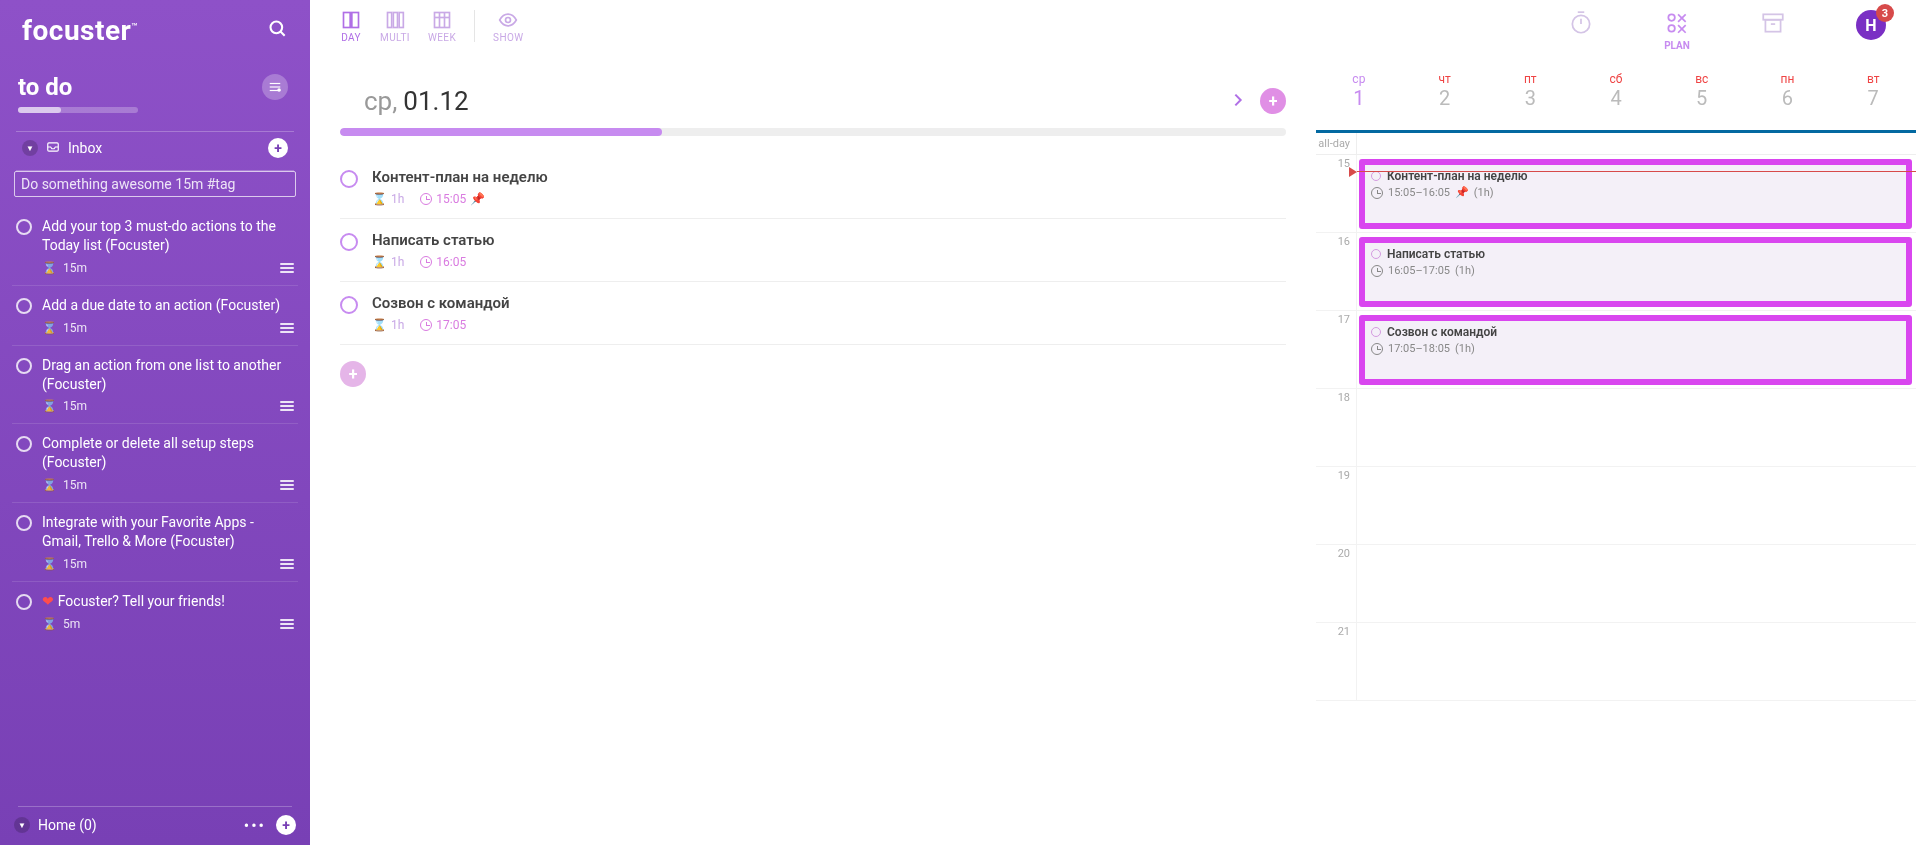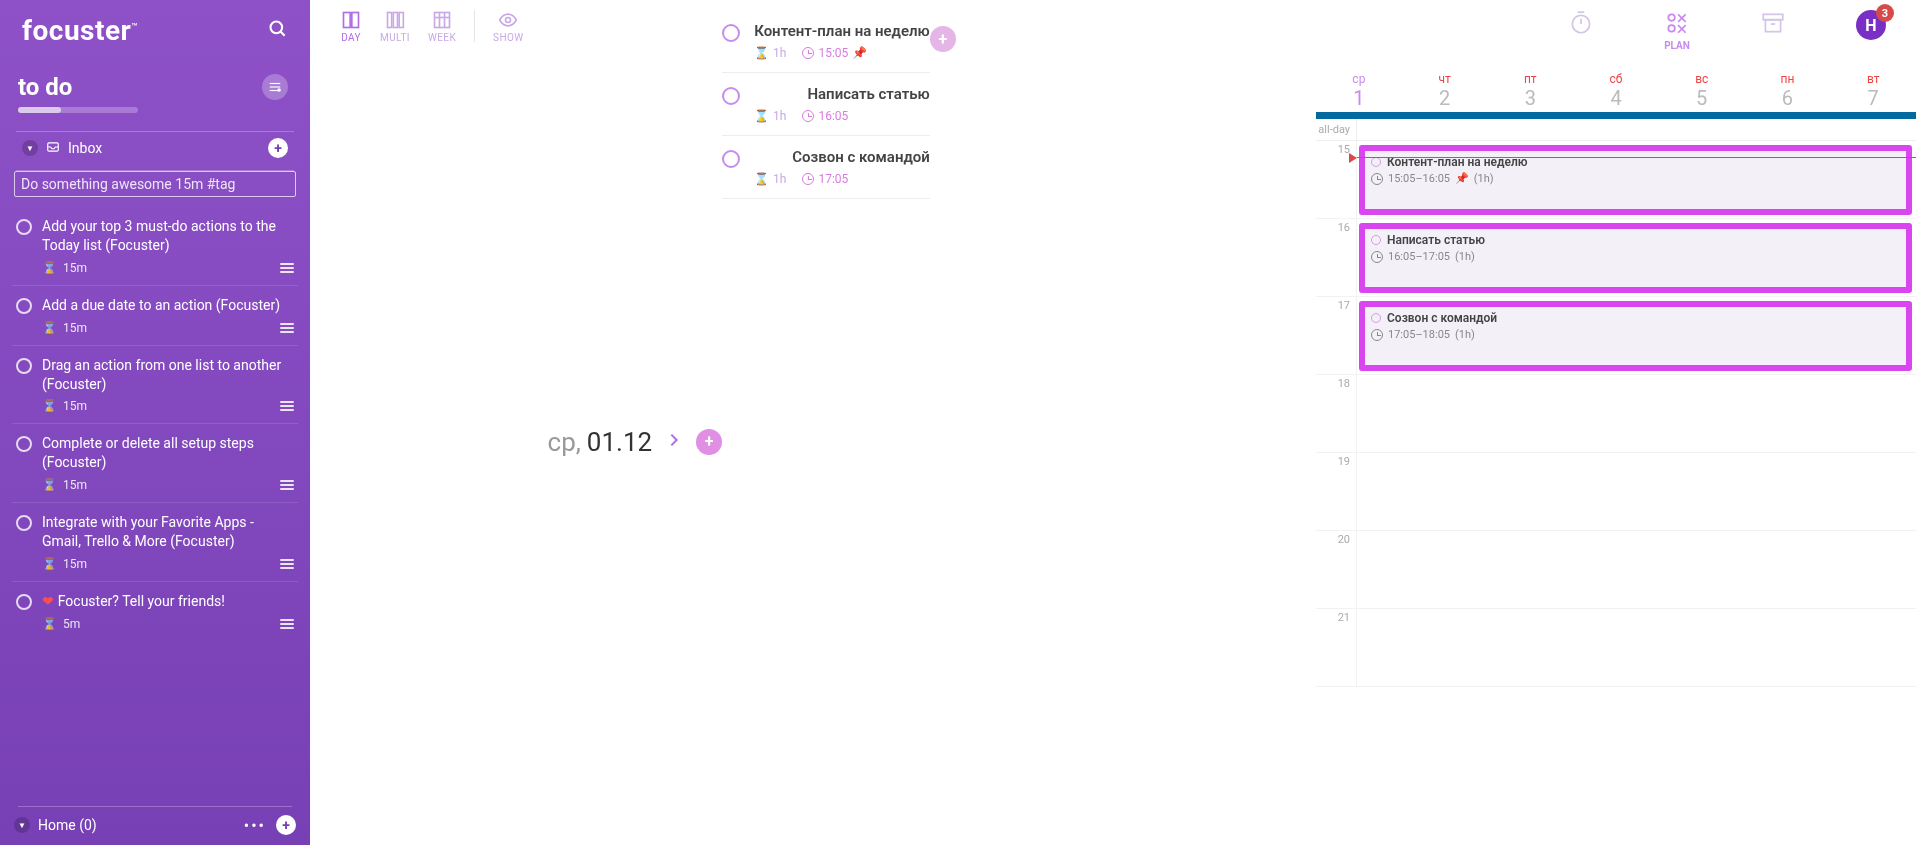--- a/index.html
+++ b/index.html
@@ -42,21 +42,21 @@
 .hourglass { font-size: 12px; }
 .lines-ic { width: 14px; height: 10px; display: inline-block; }
 .lines-ic span { display:block; height:2px; background: rgba(255,255,255,0.85); border-radius:1px; margin-bottom:2px; }
 .heart { color: #ff4d4d; margin-right: 4px; }
 
 .sb-bottom { padding: 10px 14px; }
 .sb-bot-head { display:flex; align-items:center; justify-content:space-between; }
 .sb-bot-head .left { display:flex; align-items:center; gap:8px; }
 
 
-.center { flex: 1; display: flex; flex-direction: row; padding: 10px 30px 0 30px; min-width: 0; text-align: right; }
+.center { flex: 1; display: flex; flex-direction: column; padding: 10px 30px 0 30px; min-width: 0; }
 .center-top { display:flex; align-items:flex-start; gap:20px; height: 48px; }
 .view-tabs { display:flex; gap:18px; }
 .vt { display:flex; flex-direction:column; align-items:center; gap:2px; font-size:10px; color:#c9a9e6; cursor:pointer; letter-spacing:0.4px; }
 .vt.active { color:#b06fe6; }
 .vt svg { width:22px; height:20px; }
 .sep { width:1px; height:32px; background:#e5e5e5; }
 
 .date-row { display:flex; align-items:center; gap:14px; margin-top: 28px; }
 .date-head { font-size: 26px; color: #999; display:flex; align-items:baseline; gap:6px; flex:1;margin-left:24px; }
 .date-head .wd { }
@@ -82,21 +82,21 @@
 
 
 .right { width: 600px; display:flex; flex-direction:column; border-left: none; }
 .right-top { display:flex; align-items:flex-start; justify-content:flex-end; gap:70px; padding:10px 30px 0 20px; height:56px; position:relative; }
 .rt-icon { display:flex; flex-direction:column; align-items:center; gap:4px; color:#d4c4e6; font-size:10px; cursor:pointer;font-weight:bold; }
 .rt-icon svg { width:26px; height:26px; }
 .rt-icon.plan { color:#c78bf0; }
 .avatar { width:30px; height:30px; border-radius:50%; background:#7a2fc4; color:#fff; display:flex; align-items:center; justify-content:center; font-weight:700; cursor:pointer; position:relative; }
 .badge { position:absolute; top:-6px; right:-8px; background:#d74a4a; color:#fff; border-radius:50%; width:18px; height:18px; font-size:11px; display:flex; align-items:center; justify-content:center; }
 
-.week-head { display:flex; padding:16px 0 2px 0; border-bottom:7px solid #0369a1; }
+.week-head { display:flex; padding:16px 0 20px 0; border-bottom:3px solid #0369a1; }
 .wh-day { flex:1; text-align:center; cursor:pointer; }
 .wh-day .lbl { font-size:12px; color:#ef4444; }
 .wh-day .num { font-size:20px; color:#bbb; }
 .wh-day.today .lbl, .wh-day.today .num { color:#c78bf0; }
 
 .allday { display:flex; align-items:center; font-size:11px; color:#aaa; border-bottom:1px solid #eee; height:22px; }
 .allday .lbl { width:40px; text-align:right; padding-right:6px; }
 
 .cal-body { position:relative; flex:1; overflow:hidden; }
 .hour-row { display:flex; height:78px; border-bottom:1px solid #f2f2f2; }

